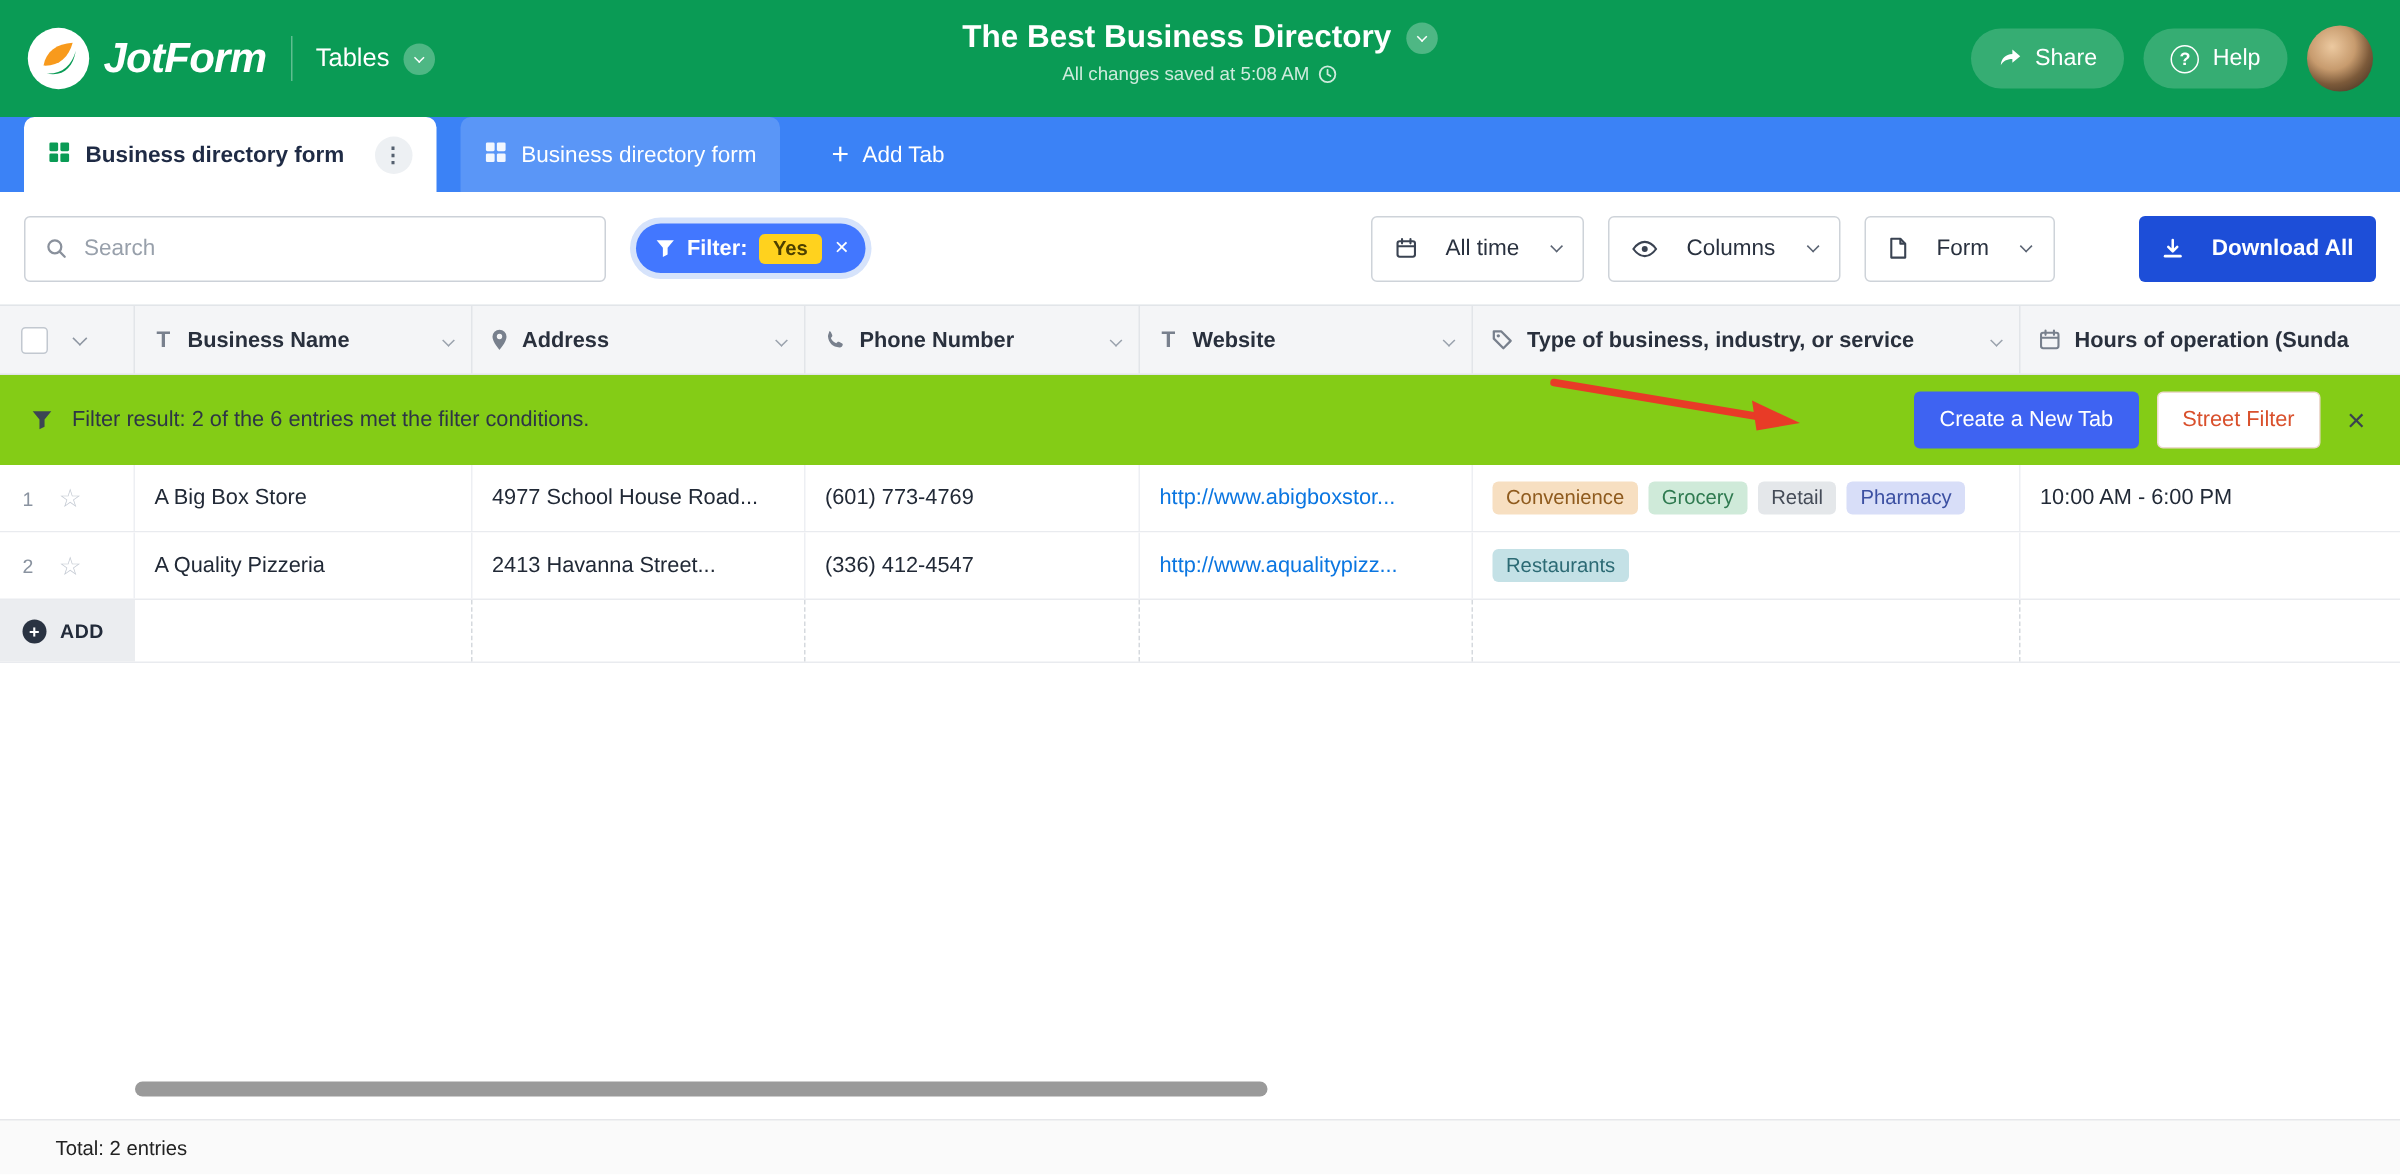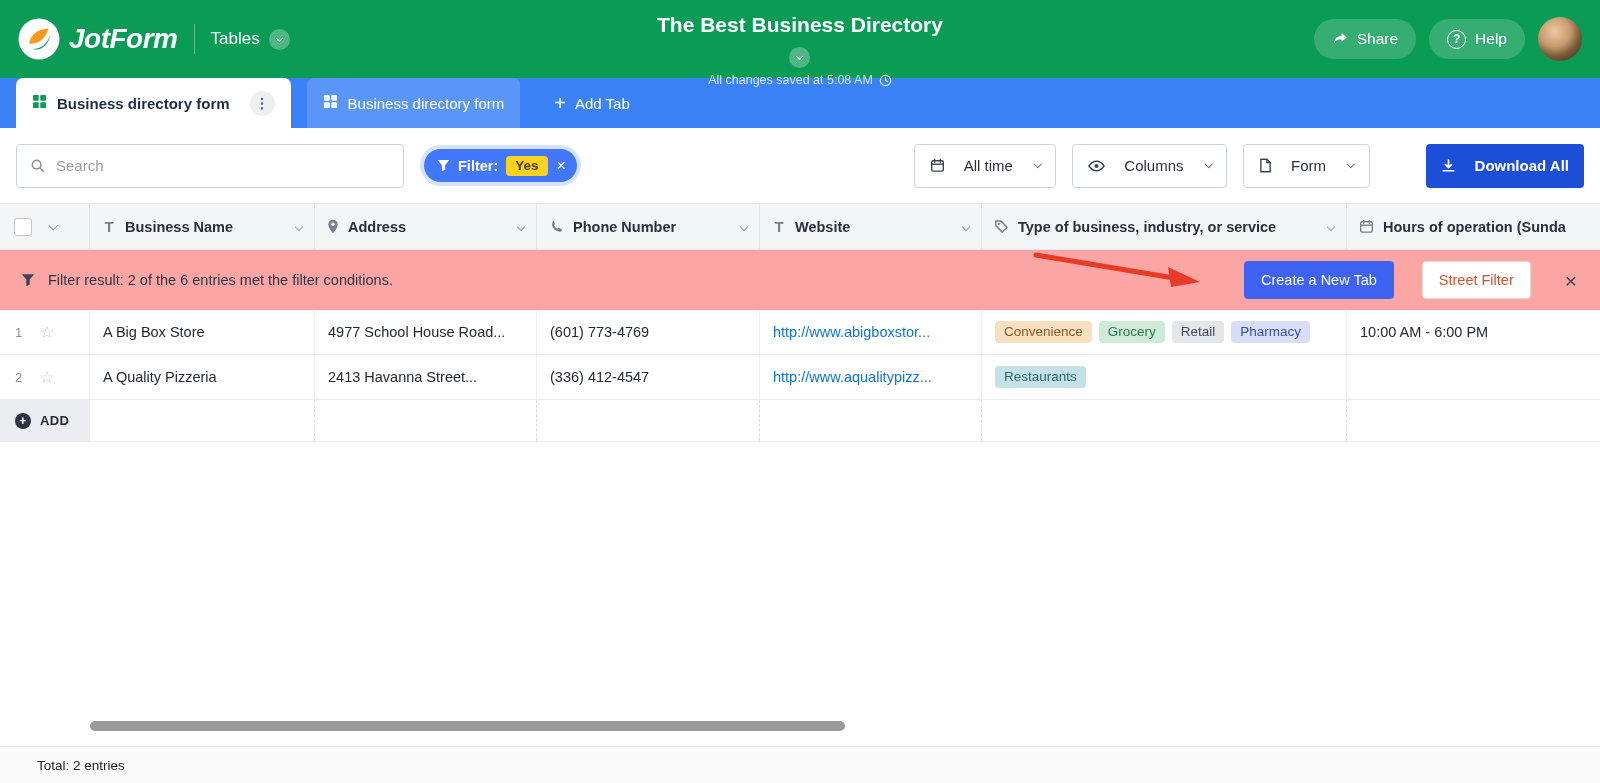--- a/index.html
+++ b/index.html
@@ -16,21 +16,21 @@
   .vdiv { width:1px; height:30px; background:rgba(255,255,255,.35); }
   .tables-nav { display:flex; align-items:center; gap:9px; color:#fff; font-size:17px; cursor:pointer; }
   .chev { display:inline-block; width:6px; height:6px; border-right:1.8px solid currentColor;
           border-bottom:1.8px solid currentColor; transform:rotate(45deg); }
   .chev-circle { width:21px; height:21px; border-radius:50%; background:rgba(255,255,255,.28);
                  display:flex; align-items:center; justify-content:center; color:#fff; }
   .chev-circle .chev { width:5px; height:5px; margin-top:-2px; }
 
   .topbar-center { position:absolute; left:50%; transform:translateX(-50%); top:13px;
                    text-align:center; color:#fff; }
-  .title-row { display:flex; align-items:center; gap:10px; justify-content:flex-end;flex-direction:column; }
+  .title-row { display:flex; align-items:center; gap:10px; justify-content:flex-end; }
   .title-row h1 { margin:0; font-size:21px; font-weight:600; }
   .autosave { margin-top:5px; display:flex; align-items:center; gap:6px; justify-content:center;
               font-size:12.5px; color:rgba(255,255,255,.8); }
 
   .topbar-right { margin-left:auto; display:flex; align-items:center; gap:13px; }
   .pill-btn { height:40px; padding:0 18px; border-radius:20px; background:rgba(255,255,255,.18);
               border:none; color:#fff; font-size:15.5px; display:flex; align-items:center; gap:9px;
               cursor:pointer; font-family:inherit; }
   .qmark { width:19px; height:19px; border-radius:50%; border:1.7px solid #fff; display:flex;
            align-items:center; justify-content:center; font-size:12px; font-weight:700; }
@@ -79,24 +79,24 @@
   .th { display:flex; align-items:center; gap:9px; padding:0 12px; border-right:1px solid #e2e5e9;
         font-size:14.5px; font-weight:700; color:#29303d; overflow:hidden; white-space:nowrap; cursor:pointer; }
   .colicon { color:#78808d; flex:none; display:flex; align-items:center; }
   .ticon { font-weight:700; font-size:15px; color:#78808d; width:14px; text-align:center; }
   .chev-right { margin-left:auto; color:#9aa2ad; }
   .th-first { display:flex; align-items:center; gap:18px; padding:0 14px; border-right:1px solid #e2e5e9; }
   .cb { width:18px; height:18px; border:1.5px solid #c2c8d0; border-radius:3px; background:#fff; cursor:pointer; }
   .th-first .chev { color:#8d95a1; width:6.5px; height:6.5px; margin-top:-3px; cursor:pointer; }
 
   
-  .banner { height:60px; background:#fca5a5; display:flex; align-items:center; padding:0 21px; gap:13px;
+  .banner { height:60px; background:#84cc16; display:flex; align-items:center; padding:0 21px; gap:13px;
             position:relative; font-size:14.5px; color:#2e3645; }
   .banner .funnel { color:#3c4554; }
-  .banner-right { margin-left:auto; display:flex; align-items:center; gap:28px; }
+  .banner-right { margin-left:auto; display:flex; align-items:center; gap:12px; }
   .create-btn { height:38px; background:#3e63f2; color:#fff; border:none; border-radius:4px;
                 padding:0 17px; font-size:14.5px; font-weight:500; font-family:inherit; cursor:pointer; }
   .remove-btn { height:38px; background:#fff; color:#d9502c; border:1px solid #eddacf; border-radius:4px;
                 padding:0 16px; font-size:14.5px; font-weight:500; font-family:inherit; cursor:pointer; }
   .banner-x { color:#39424f; font-size:21px; margin-left:6px; margin-right:2px; cursor:pointer; line-height:1; }
   .anno-arrow { position:absolute; left:1028px; top:0; pointer-events:none; }
 
   
   .row { height:45px; border-bottom:1px solid #e9ebef; background:#fff; font-size:14.5px; color:#212936; }
   .cell { display:flex; align-items:center; padding:0 13px; border-right:1px solid #edeff3;

